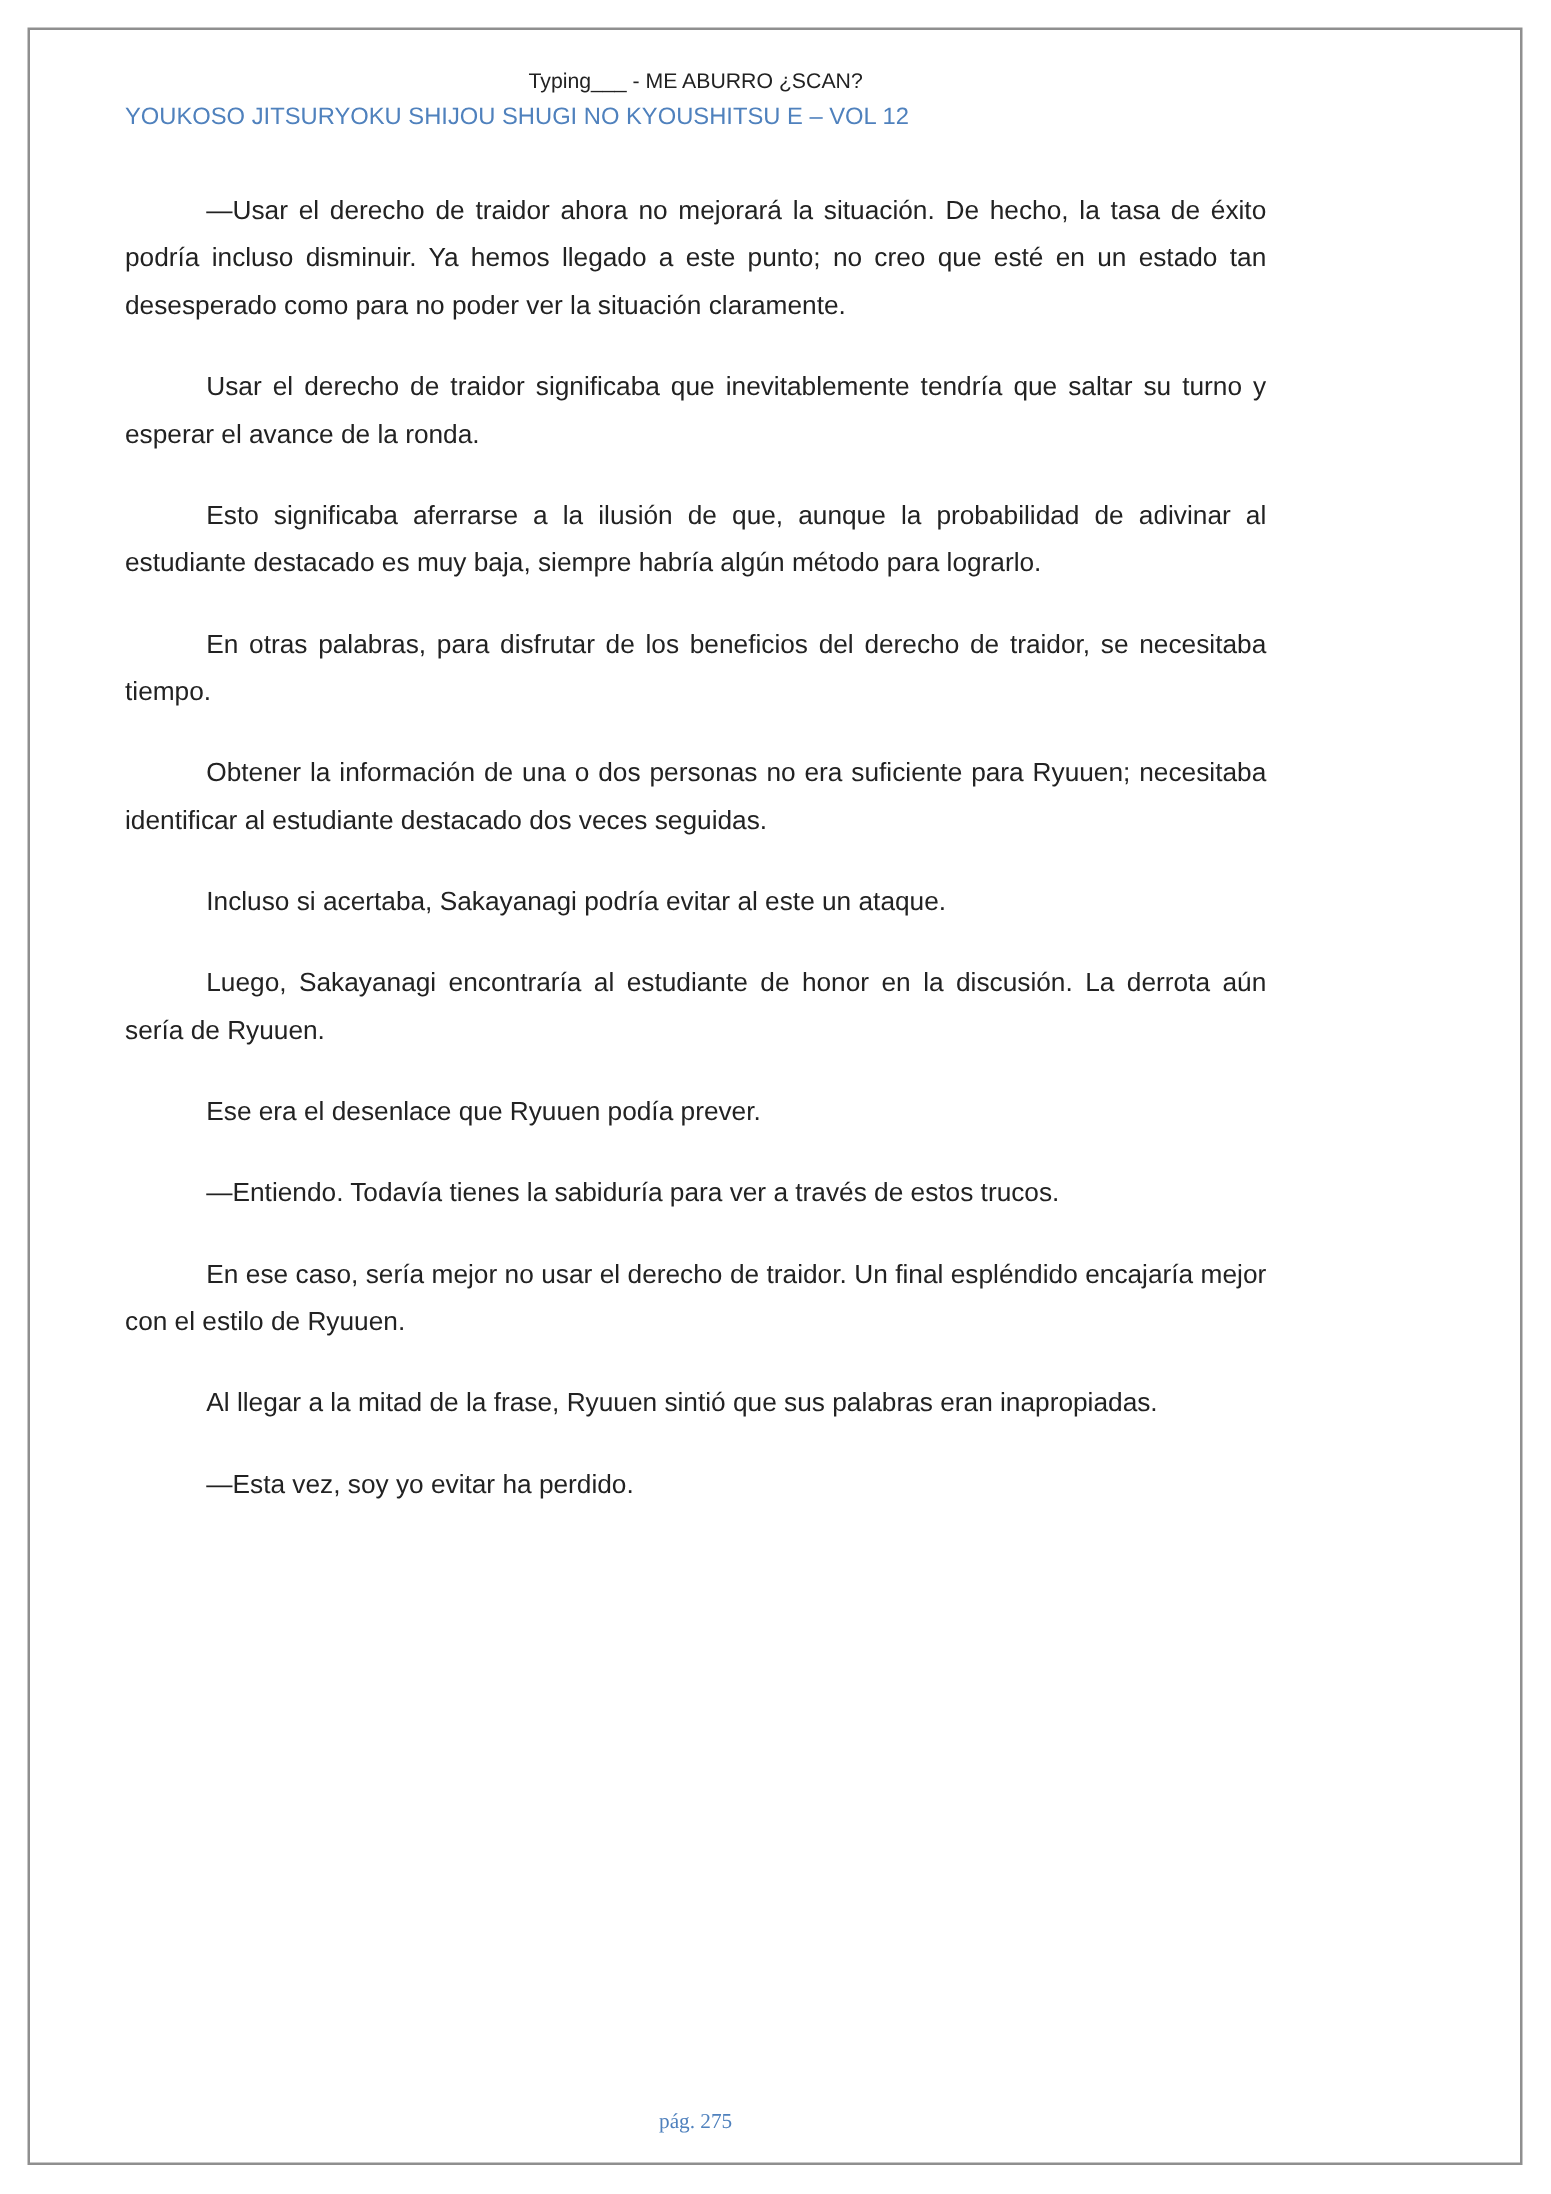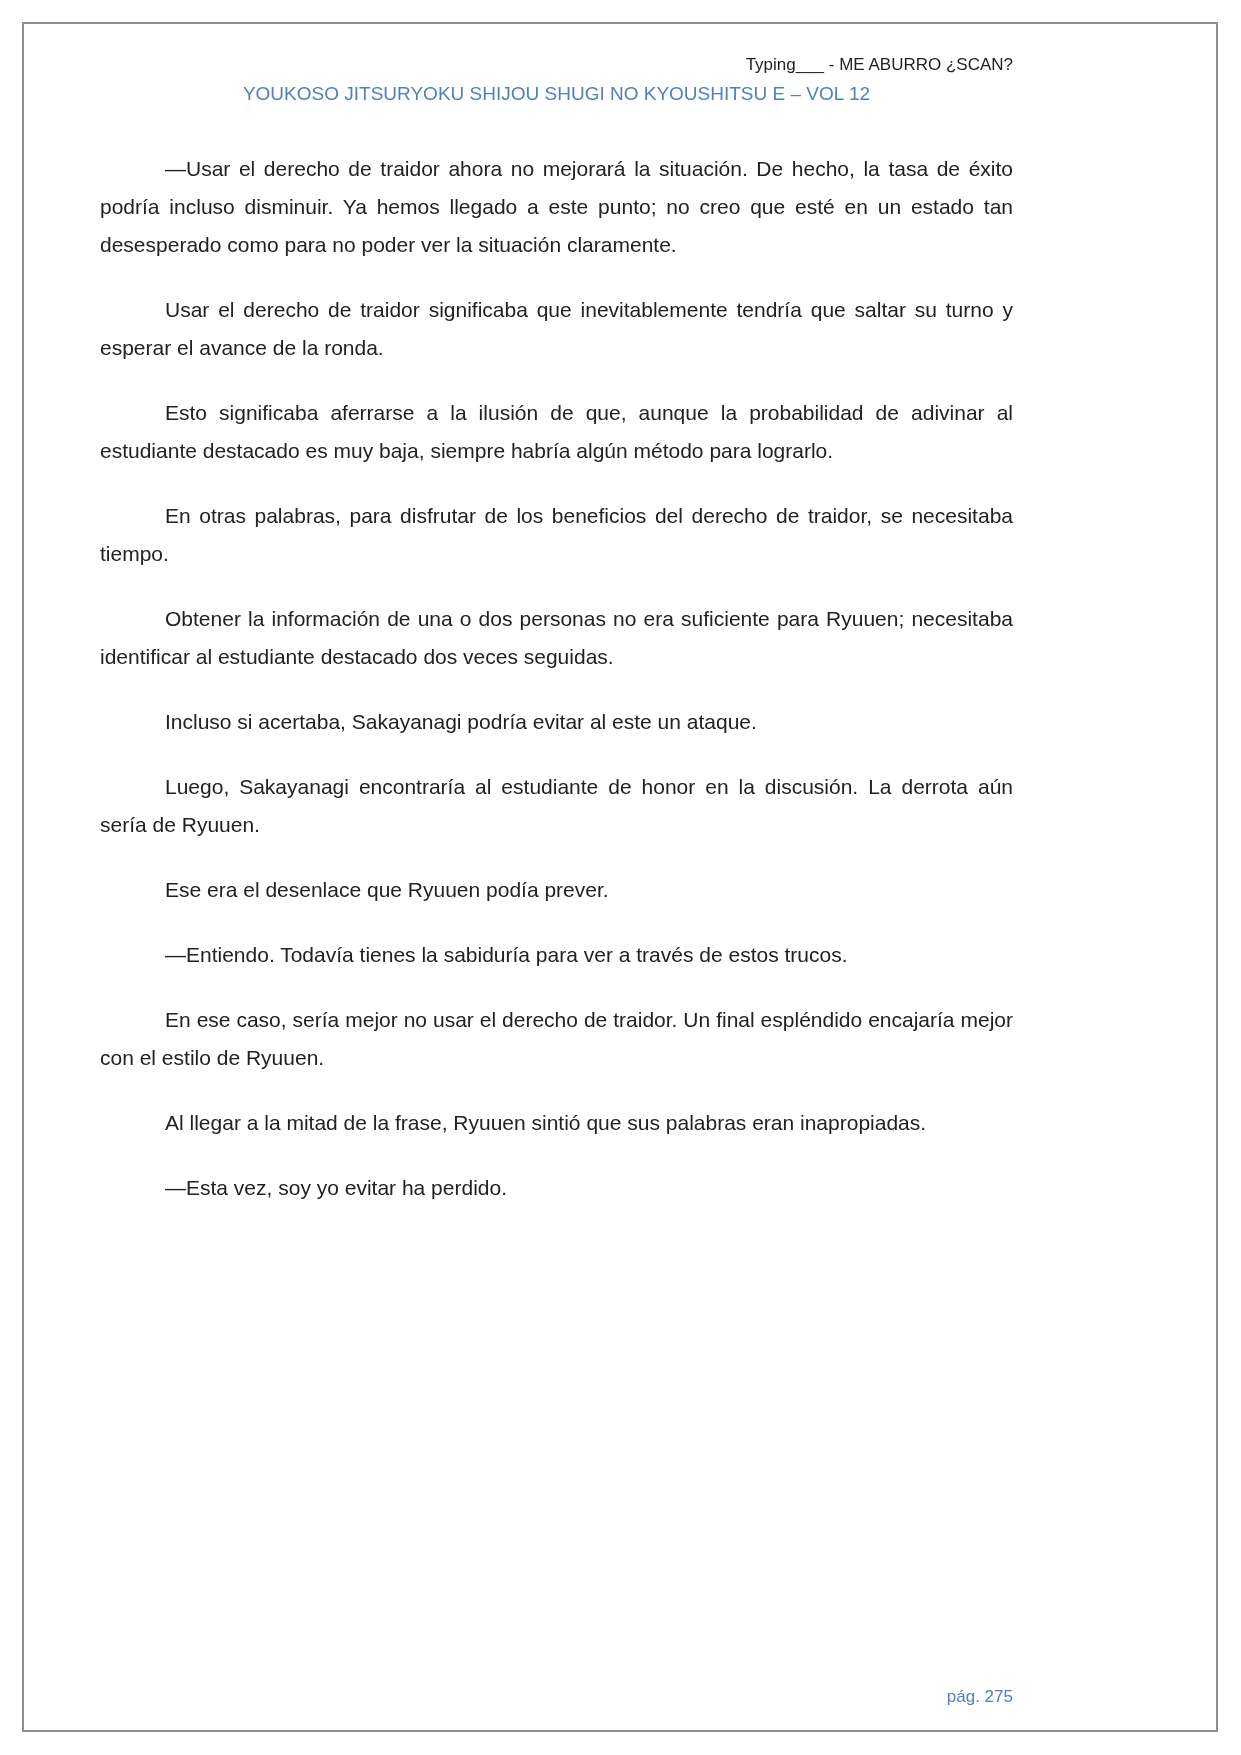--- a/index.html
+++ b/index.html
@@ -24,27 +24,26 @@
     border: 2px solid var(--border-color, #8f8f8f);
     pointer-events: none;
   }
   .content {
     position: absolute;
     left: 100px;
     top: 54px;
     width: 913px;
   }
   .header-line1 {
-    text-align: right;
+    text-align: center;
     font-size: 17px;
     line-height: 22px;
     color: var(--text-color, #2b2b2b);
   }
   .header-line2 {
-    text-align: center;
     font-size: 19px;
     line-height: 24px;
     margin-top: 6px;
     color: var(--accent-color, #4f81bd);
   }
   .body-text {
     margin-top: 44px;
     font-size: 21px;
     line-height: 38px;
     color: var(--text-color, #212121);
@@ -55,23 +54,24 @@
     text-indent: 65px;
   }
   .para:last-child {
     margin-bottom: 0;
   }
   .footer {
     position: absolute;
     left: 100px;
     width: 913px;
     bottom: 48px;
-    text-align: right;
+    text-align: center;
     font-size: 17px;
     color: var(--accent-color, #4f81bd);
+    font-family: Liberation Serif, serif;
   }
 </style>
 </head>
 <body>
 
 <div class="page">
   <div class="frame"></div>
 
   <div class="content">
     <div class="header-line1">Typing___ - ME ABURRO ¿SCAN?</div>

